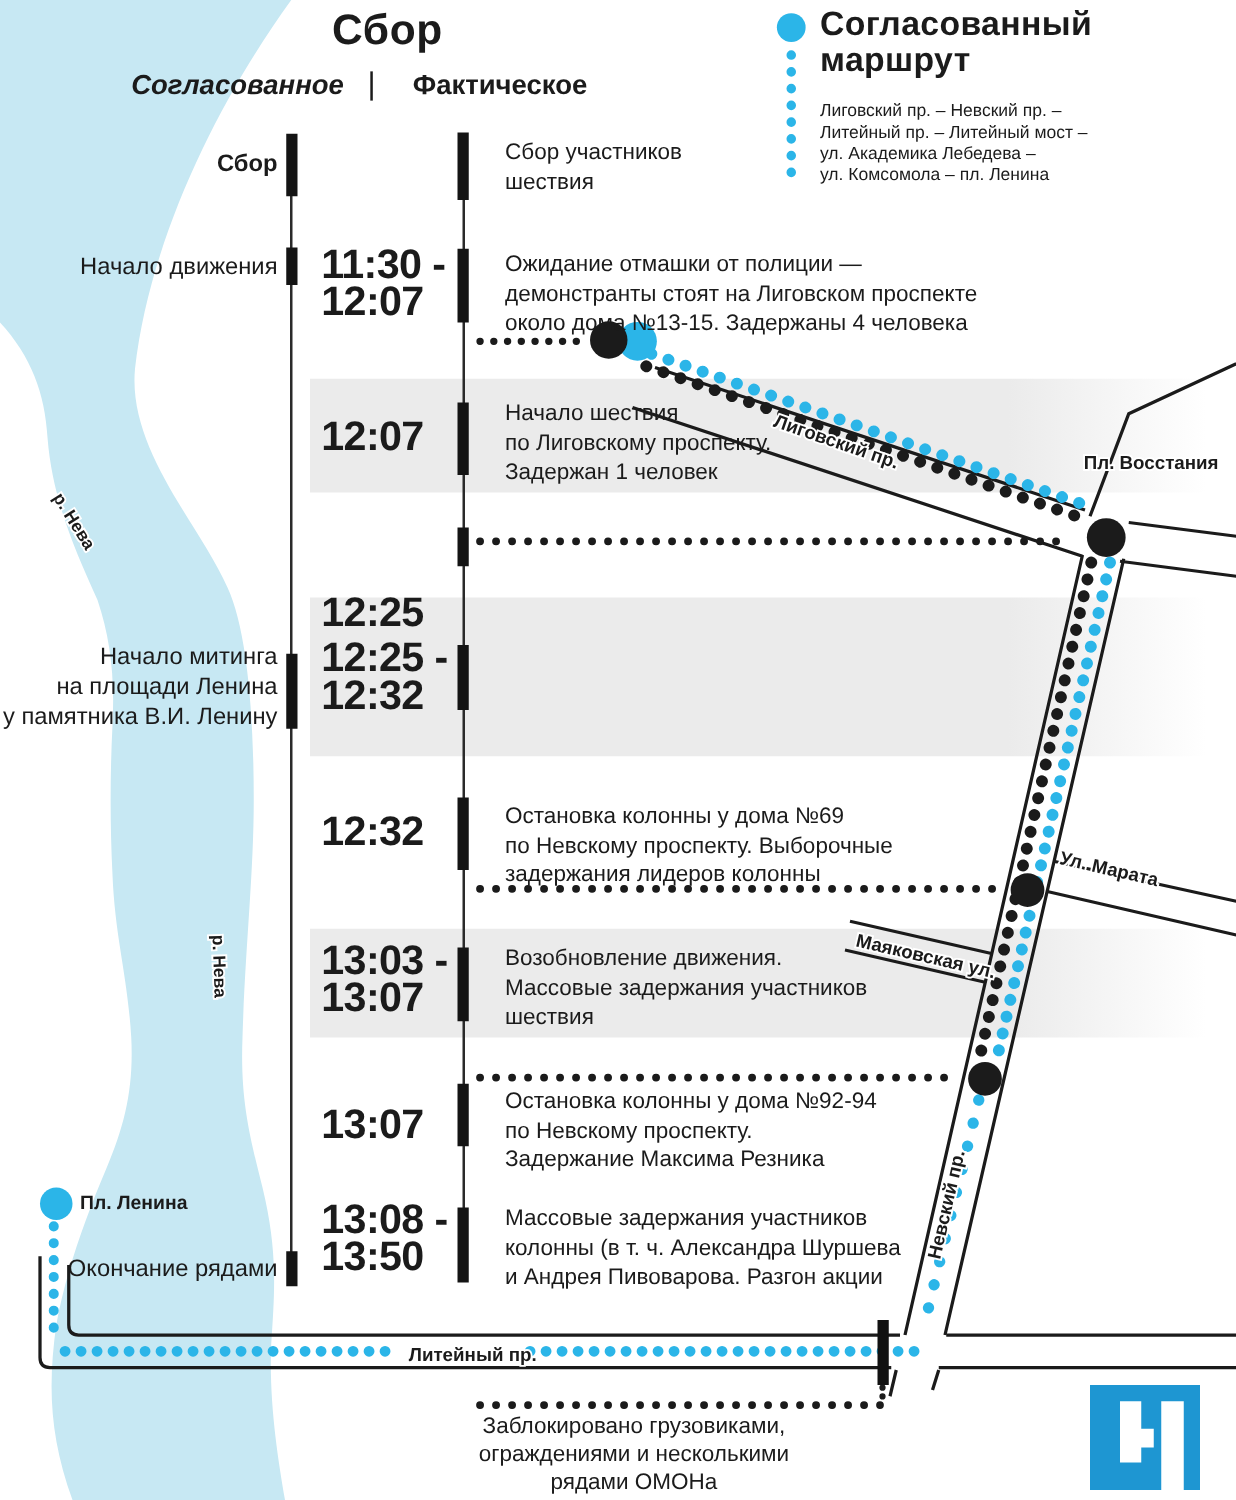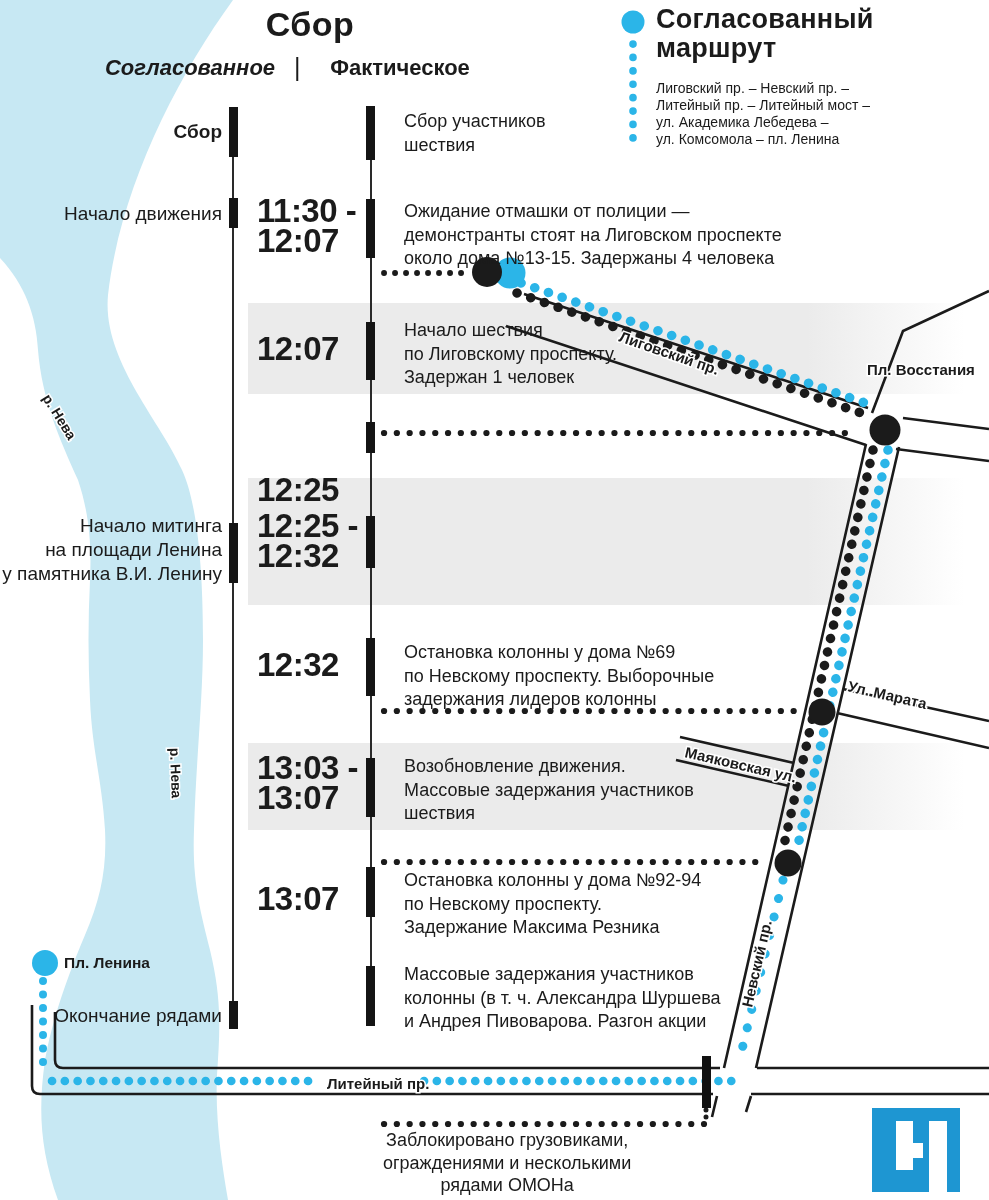--- a/index.html
+++ b/index.html
@@ -148,20 +148,22 @@
   <div class="abs time" style="top:196px;">11:30 -
 12:07</div>
   <div class="abs time" style="top:334px;">12:07</div>
   <div class="abs time" style="top:448px;margin-top:27px;">12:25</div>
   <div class="abs time" style="top:511px;">12:25 -
 12:32</div>
   <div class="abs time" style="top:650px;">12:32</div>
   <div class="abs time" style="top:753px;">13:03 -
 13:07</div>
   <div class="abs time" style="top:884px;">13:07</div>
+  <div class="abs time" style="top:960px;">13:08 -
+13:50</div>
 
   <div class="abs desc" style="top:110px;">Сбор участников
 шествия</div>
   <div class="abs desc" style="top:200px;">Ожидание отмашки от полиции —
 демонстранты стоят на Лиговском проспекте
 около дома №13-15. Задержаны 4 человека</div>
   <div class="abs desc" style="top:319px;">Начало шествия
 по Лиговскому проспекту.
 Задержан 1 человек</div>
   <div class="abs desc" style="top:641px;">Остановка колонны у дома №69

